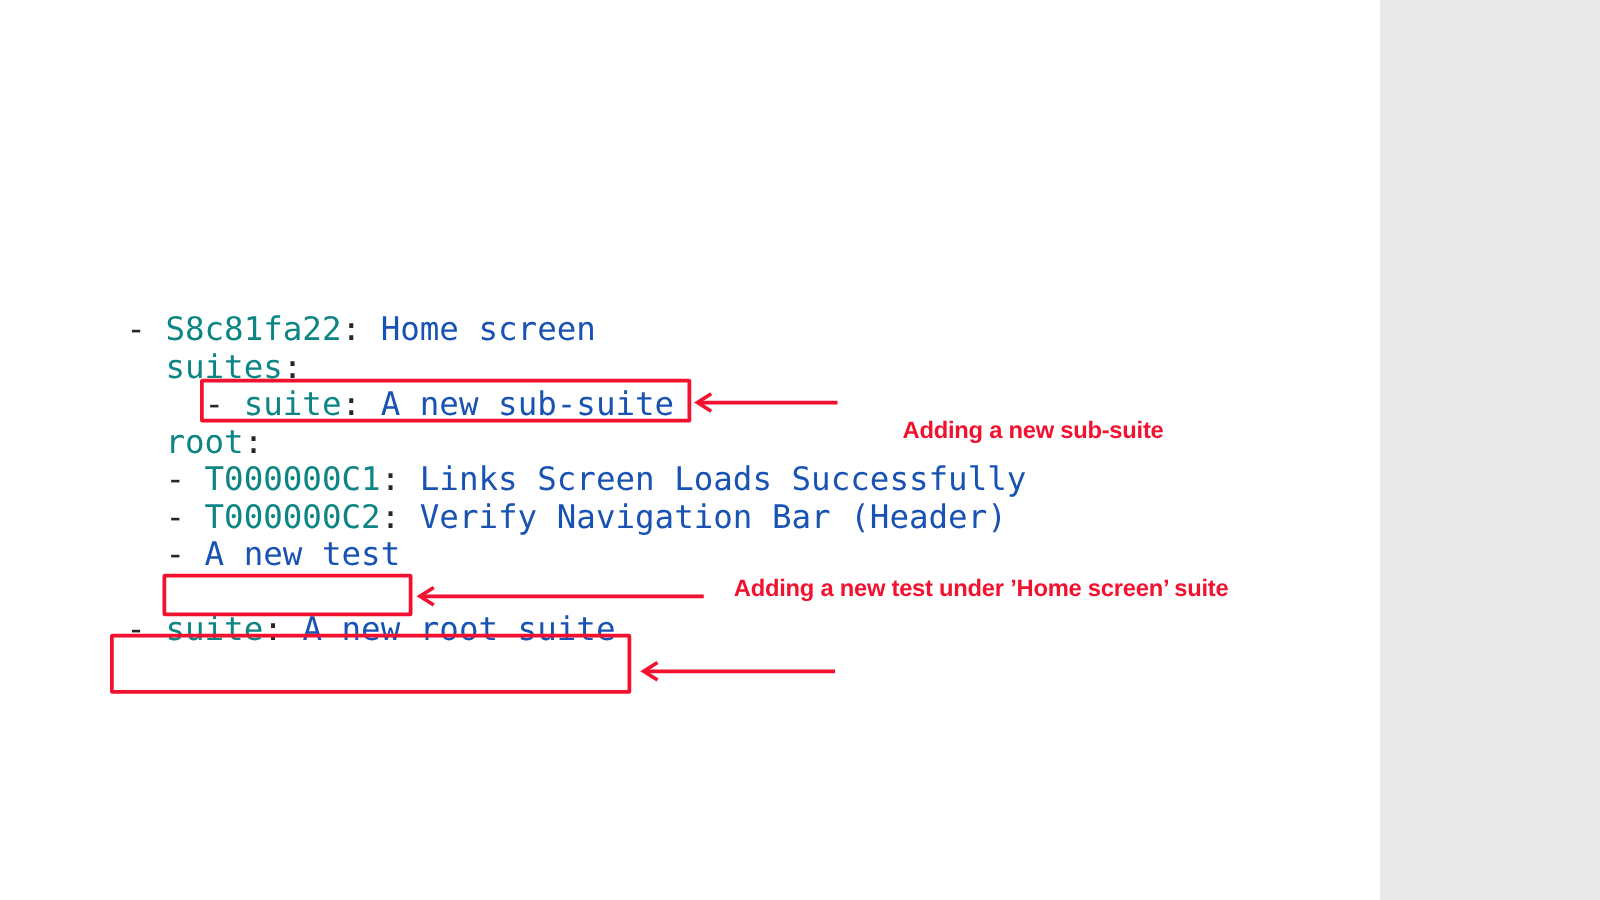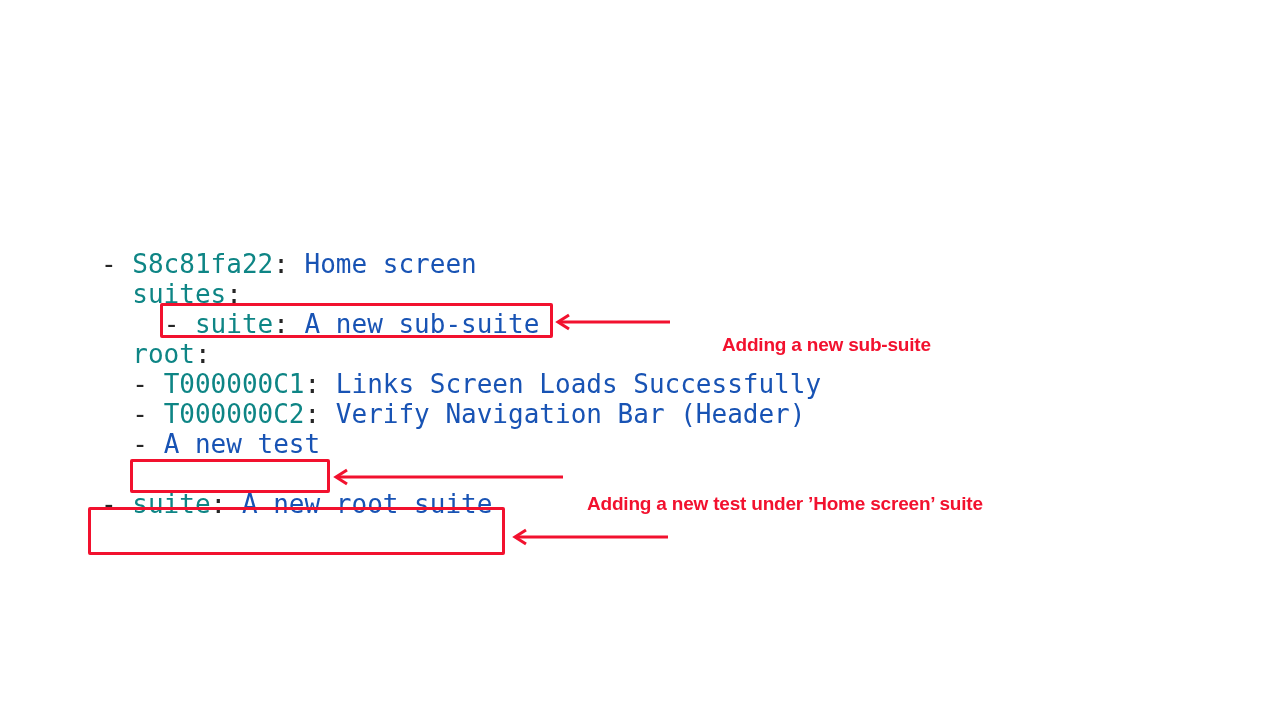--- a/index.html
+++ b/index.html
@@ -6,21 +6,21 @@
     --key: #0e8585;
     --value: #1853b4;
     --punct: #262626;
     --red: #f2112e;
     --bg: #ffffff;
   }
   * { box-sizing: border-box; }
   html, body { margin: 0; padding: 0; background: #e9e9e9; }
   .canvas {
     position: relative;
-    width: 1280px;
+    width: 1104px;
     height: 720px;
     background: var(--bg);
     overflow: hidden;
     font-family: "Liberation Sans", sans-serif;
   }
   
   .code {
     position: absolute;
     left: 101px;
     top: 249px;
@@ -54,21 +54,21 @@
     position: absolute;
     color: var(--red);
     font-family: "Liberation Sans", sans-serif;
     font-weight: bold;
     font-size: 19px;
     line-height: 19px;
     white-space: nowrap;
     letter-spacing: -0.2px;
   }
   .ann-1 { left: 722px; top: 315px; margin-top: 20px; }
-  .ann-2 { left: 587px; top: 494px; text-align: right; }
+  .ann-2 { left: 587px; top: 462px; text-align: right; }
   .ann-3 { left: 693px; top: 529px; }
 </style>
 </head>
 <body>
 
 <div class="canvas">
 
   <div class="code">
       <div class="cl"><span class="tok-punct">- </span><span class="tok-key">S8c81fa22</span><span class="tok-punct">: </span><span class="tok-value">Home screen</span></div>
       <div class="cl"><span class="tok-plain">  </span><span class="tok-key">suites</span><span class="tok-punct">:</span></div>

